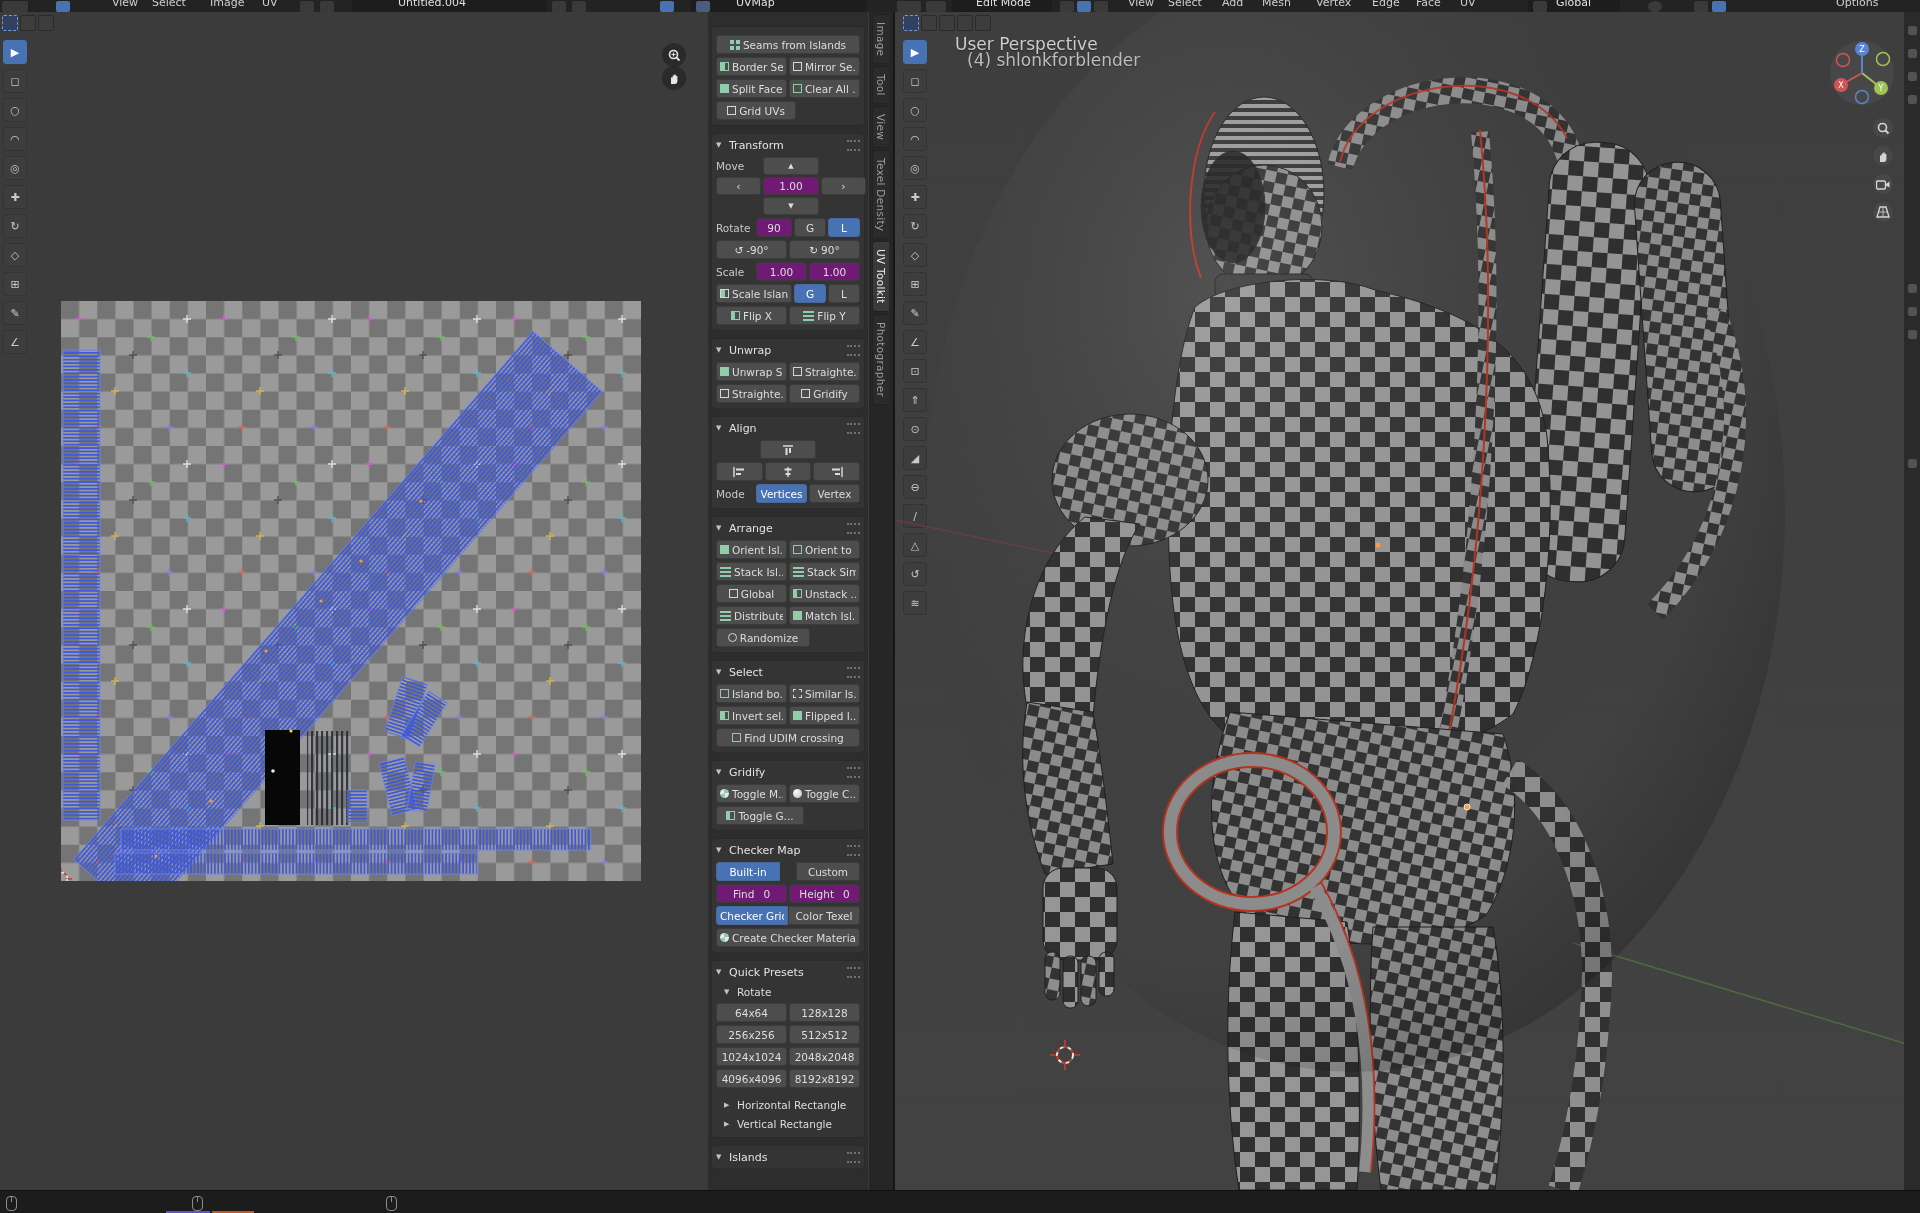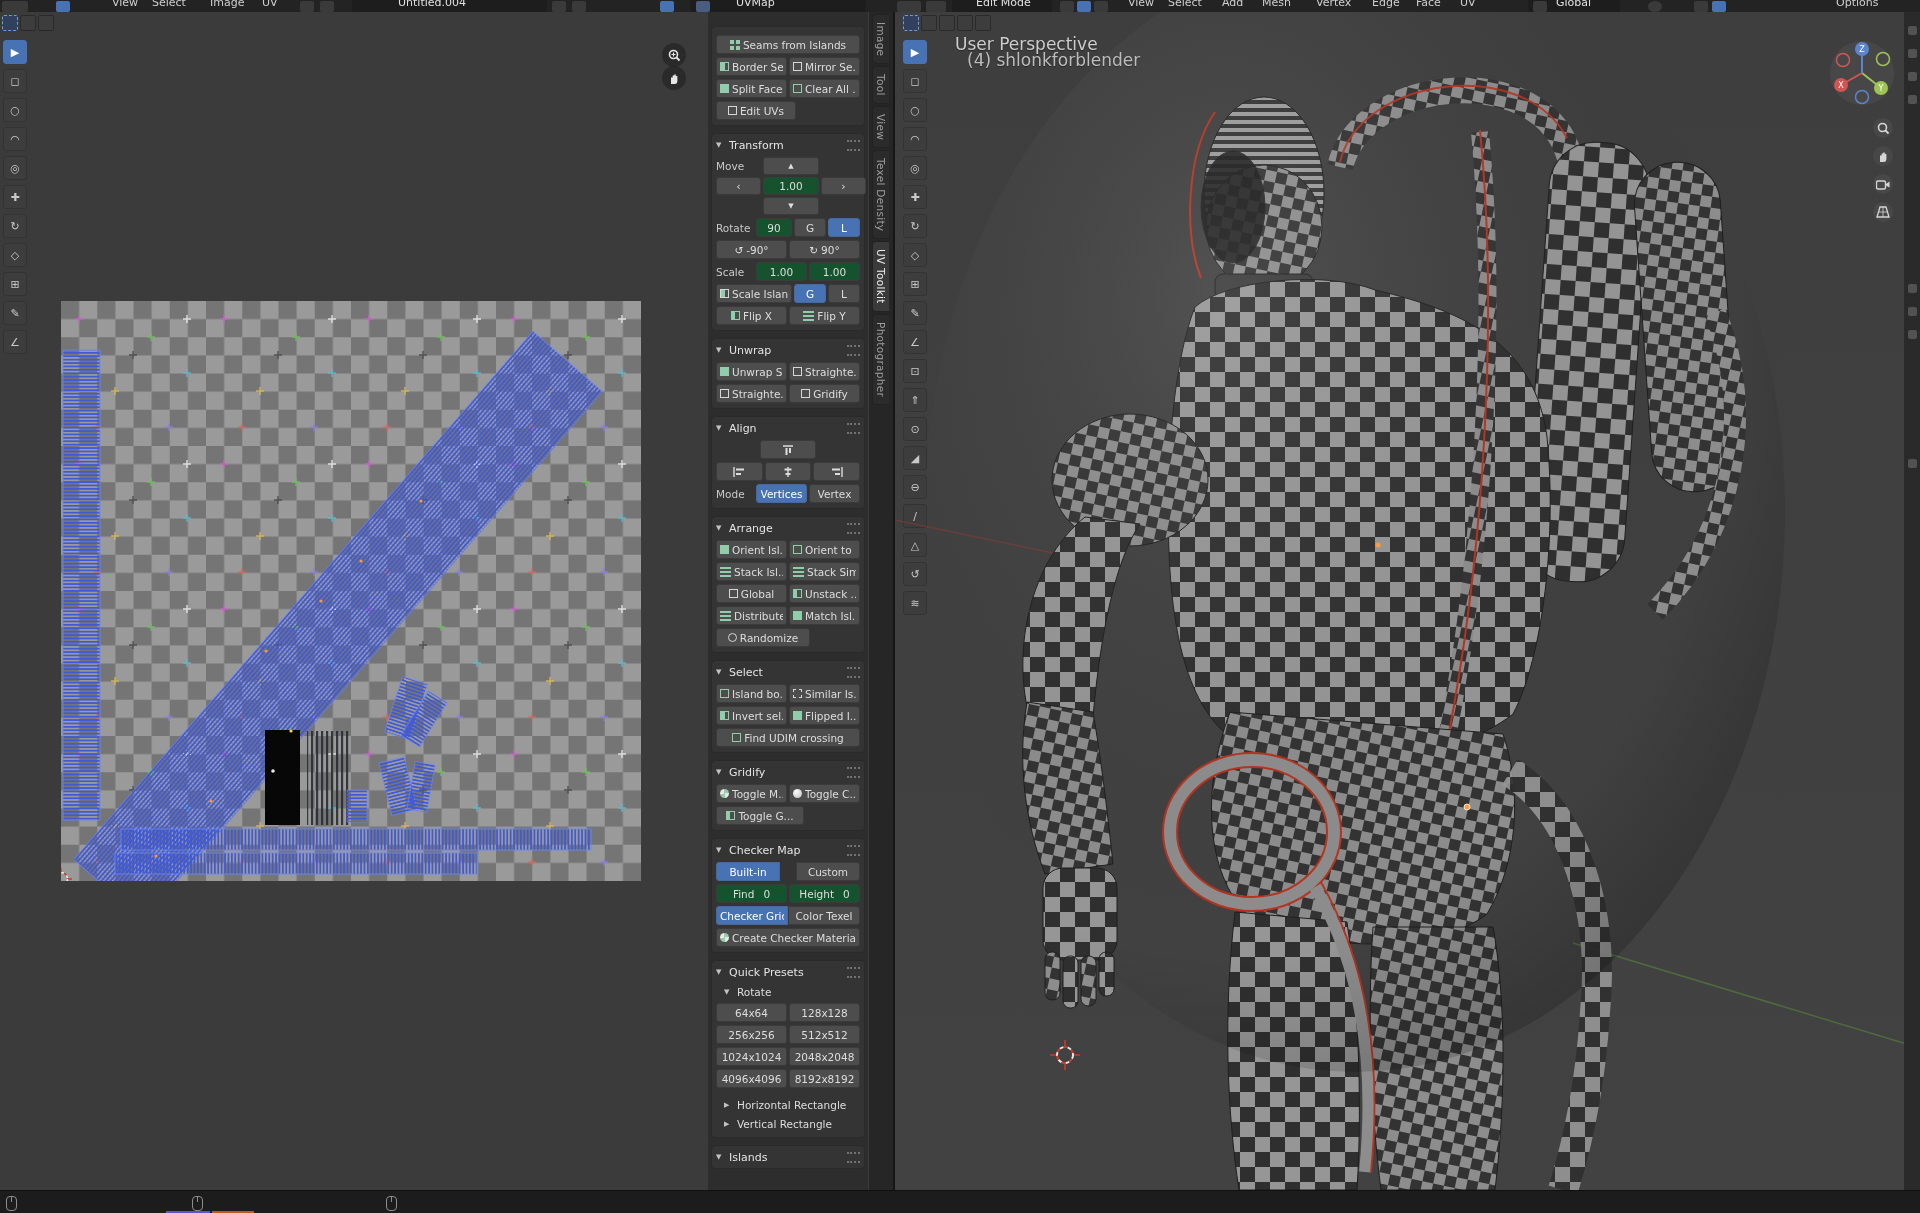--- a/index.html
+++ b/index.html
@@ -28,21 +28,21 @@
   #npanel{left:708px;top:12px;width:160px;height:1178px;background:#2d2d2d;overflow:hidden;padding:14px 2px 0 2px;box-sizing:border-box;}
   .sec{background:#343434;border:1px solid #2a2a2a;border-radius:4px;margin:0 1px 7px 1px;padding:2px 4px 5px 4px;}
   .sec.nohead{padding-top:5px;}
   .sec-h{display:flex;align-items:center;gap:4px;height:18px;color:#e3e3e3;font-size:11px;}
   .car{font-size:7px;color:#c2c2c2;width:9px;}
   .dots{margin-left:auto;width:13px;height:7px;border-top:2px dotted #828282;border-bottom:2px dotted #828282;opacity:.8;}
   .r{display:flex;gap:2px;margin-top:3px;}
   .b{flex:1;height:17px;background:#4d4d4d;border:1px solid #3b3b3b;border-radius:3px;display:flex;align-items:center;
      justify-content:center;gap:3px;font-size:10.5px;color:#dddddd;white-space:nowrap;overflow:hidden;padding:0 3px;min-width:0;}
   .b span{overflow:hidden;text-overflow:clip;white-space:nowrap;}
-  .val{background:#14532d;}
+  .val{background:#701a75;}
   .act{background:#4772b3 !important;border-color:#49699c !important;color:#fff !important;}
   .lab{font-size:10.5px;color:#c9c9c9;display:flex;align-items:center;}
   .sq{flex:0 0 24px;}
   .mi{width:9px;height:9px;border:1.2px solid #8fcdab;display:inline-block;flex:0 0 auto;box-sizing:border-box;}
   .mi.f{background:#8fcdab;}
   .mi.h{background:linear-gradient(90deg,#8fcdab 50%,transparent 50%);}
   .mi.w{border-color:#d6d6d6;}
   .mi.stk{border:none;height:10px;width:11px;background:repeating-linear-gradient(#8fcdab 0 2px,transparent 2px 4px);}
   .mi.rnd{border-radius:50%;}
   .mi.sph{border:none;border-radius:50%;background:conic-gradient(#8fcdab 0 90deg,#e8e8e8 90deg 180deg,#8fcdab 180deg 270deg,#e8e8e8 270deg);}
@@ -254,21 +254,21 @@
           <span>Split Faces</span>
         </div>
       <div class="b">
           <i class="mi" style="position:relative"></i>
           <span>Clear All ...</span>
         </div>
     </div>
     <div class="r">
       <div class="b" style="flex:0 0 72px">
           <i class="mi w"></i>
-          <span>Edit UVs</span>
+          <span>Grid UVs</span>
         </div>
       <div style="flex:1"></div>
     </div>
   </div>
 
   <div class="sec">
     <div class="sec-h">
         <span class="car">▼</span>
         <span>Transform</span>
         <span class="dots"></span>

